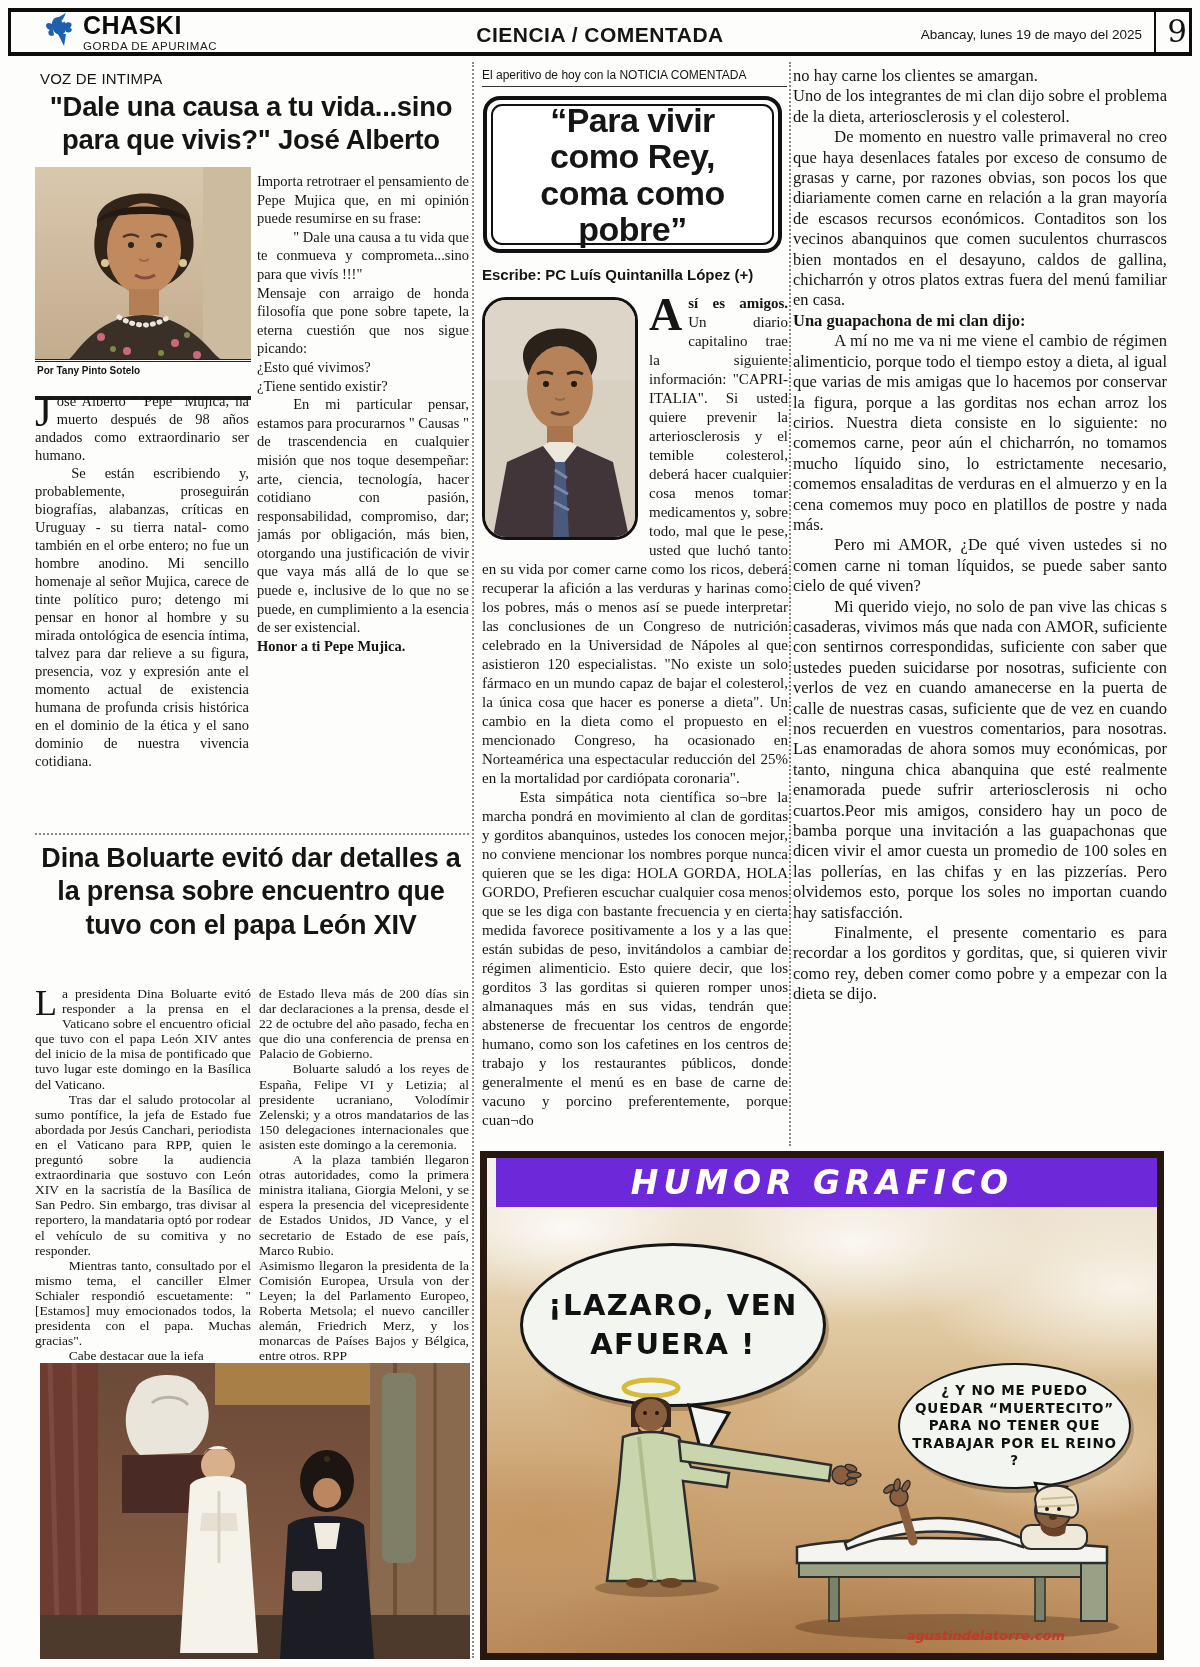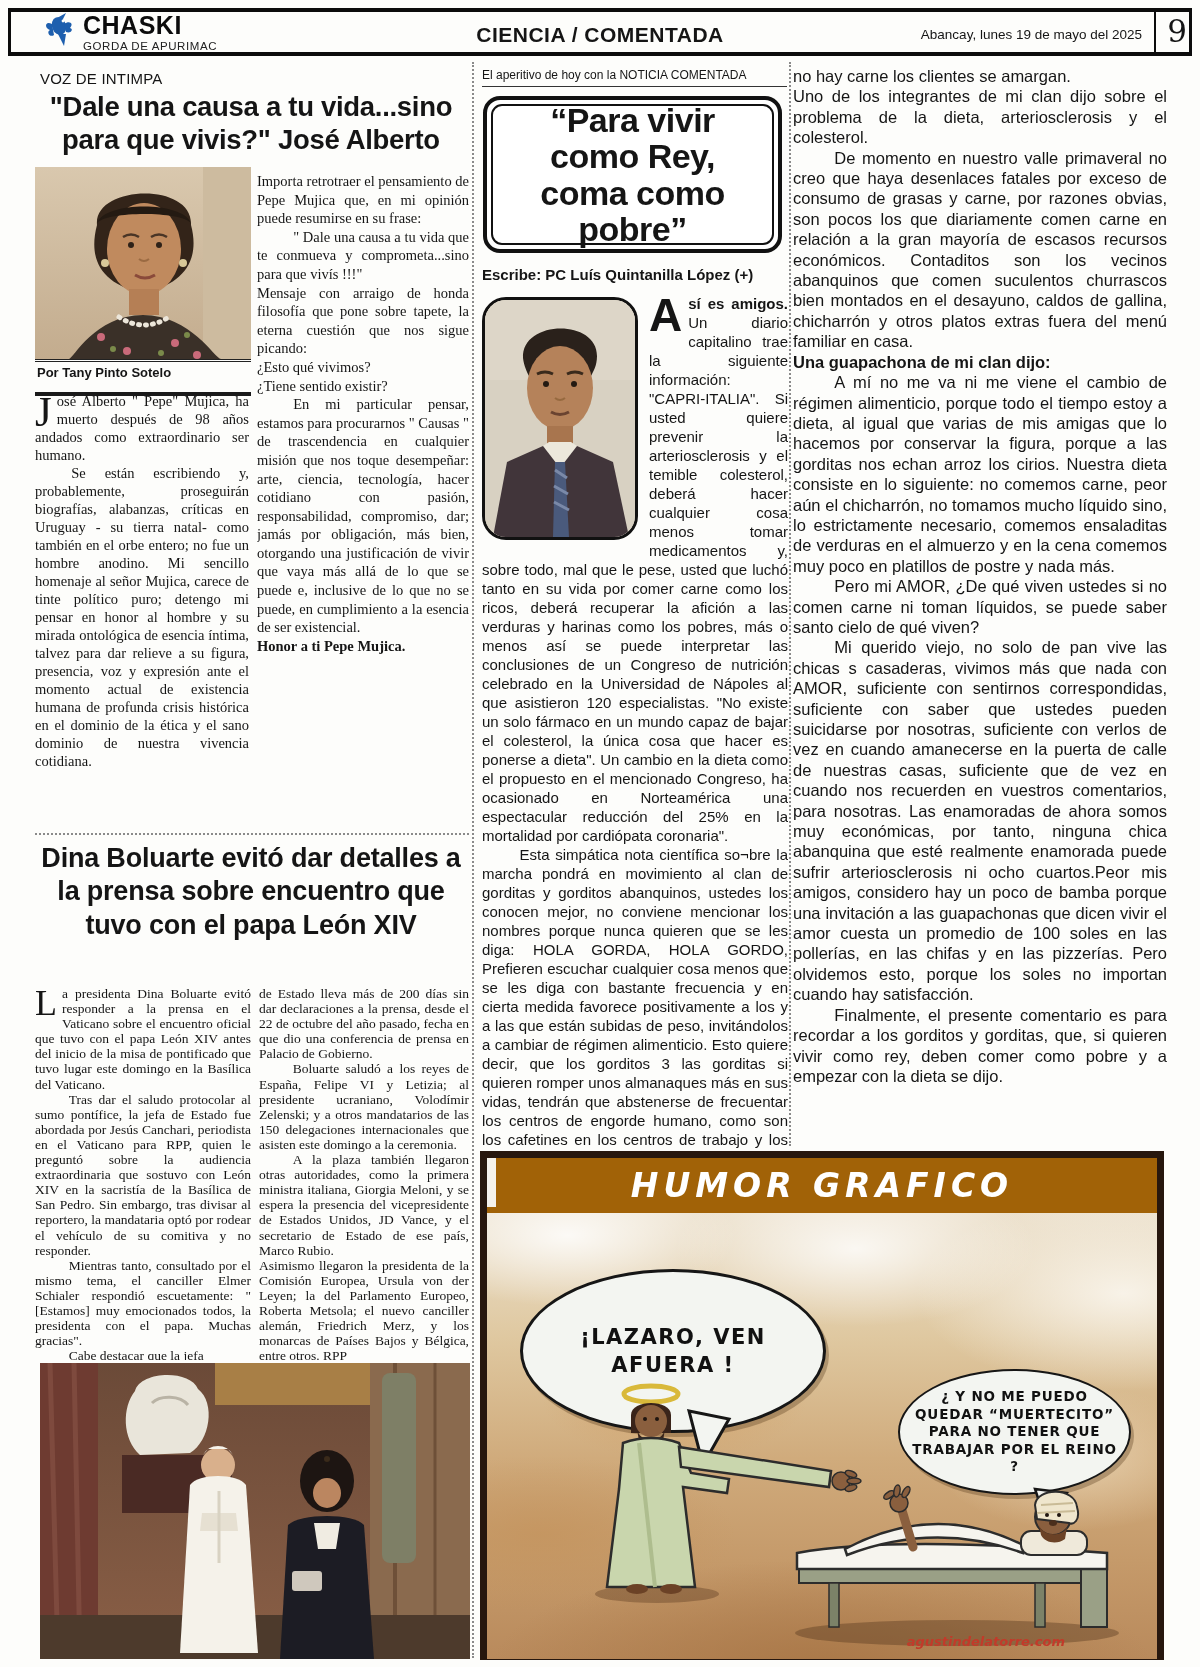--- a/index.html
+++ b/index.html
@@ -25,35 +25,35 @@
              font-family:"DejaVu Serif", serif; }
 
   
   .vrule { position:absolute; border-left:2px dotted #8a8a8a; }
   .vrule-1 { left:472px; top:62px; height:1596px; }
   .vrule-2 { left:789px; top:62px; height:1084px; }
   .hrule-dot { position:absolute; left:35px; width:434px; top:833px; border-top:2px dotted #8a8a8a; }
 
   
   .serifcopy { font-family:"Liberation Serif", serif; text-align:justify; hyphens:auto; overflow:hidden; }
-  .sanscopy  { font-family:Liberation Sans, sans-serif; text-align:justify; hyphens:auto; overflow:hidden; }
+  .sanscopy  { font-family:Liberation Serif, serif; text-align:justify; hyphens:auto; overflow:hidden; }
   .serifcopy p, .sanscopy p { margin:0; }
   p.ind { text-indent:2.5em; }
   p.b { font-weight:bold; }
   .dropcap { float:left; font-family:"Liberation Serif", serif; font-weight:normal;
              font-size:43px; line-height:33px; padding:3px 5px 0 0; }
   .dropcap-sans { float:left; font-weight:bold; font-size:46px; line-height:38px; padding:2px 6px 0 0; }
 
   
   .voz-kicker { position:absolute; left:40px; top:70px; font-size:15px; letter-spacing:.2px; }
   .voz-headline { position:absolute; left:32px; top:90px; width:438px; text-align:center;
                   font-weight:bold; font-size:27.5px; line-height:1.2; letter-spacing:-0.3px; }
   .voz-photo { position:absolute; left:35px; top:167px; width:216px; height:192px; overflow:hidden; }
-  .voz-caption { position:absolute; left:35px; top:359px; width:216px; font-size:13px; font-weight:600;
-                 padding:3px 2px 12px 2px; border-top:3px double #222; border-bottom:4px solid #1a1a1a; }
+  .voz-caption { position:absolute; left:35px; top:359px; width:216px; font-size:10px; font-weight:600;
+                 padding:3px 2px 20px 2px; border-top:3px double #222; border-bottom:4px solid #1a1a1a; }
   .voz-col1 { position:absolute; left:35px;  top:392px; width:214px; height:400px;
               font-size:14.5px; line-height:18px; }
   .voz-col2 { position:absolute; left:257px; top:172px; width:212px; height:622px;
               font-size:14.5px; line-height:18.6px; }
 
   
   .dina-headline { position:absolute; left:32px; top:842px; width:438px; text-align:center;
                    font-weight:bold; font-size:27px; line-height:1.24; letter-spacing:-0.2px; }
   .dina-col1 { position:absolute; left:35px;  top:986px; width:216px; height:374px;
                font-size:13.5px; line-height:15.1px; }
@@ -77,40 +77,40 @@
   .mid-body .lead-bold { font-weight:bold; }
   .mid-body .para2 { text-indent:2.5em; }
 
   
   .comment { position:absolute; left:793px; top:66px; width:374px; height:1080px;
              font-size:16.5px; line-height:20.4px; }
 
   
   .humor { position:absolute; left:480px; top:1151px; width:684px; height:509px;
            border:7px solid #271householder70e; border:7px solid #27170e; background:#caa46f; }
-  .humor-title { position:relative; height:55px; background:#a16207; color:#fff; display:flex;
+  .humor-title { position:relative; height:49px; background:#6d28d9; color:#fff; display:flex;
                  align-items:center; justify-content:center; font-family:"DejaVu Sans", sans-serif;
                  font-style:italic; font-weight:bold; font-size:33px; letter-spacing:5px; }
   .humor-notch { position:absolute; left:0; top:0; width:9px; height:49px; background:#f5f2ec; }
   .scene { position:relative; width:670px; height:446px; overflow:hidden;
     background:
       radial-gradient(ellipse 260px 110px at 12% 5%,  rgba(255,255,255,.85), rgba(255,255,255,0) 65%),
       radial-gradient(ellipse 300px 130px at 55% 8%,  rgba(255,255,255,.8),  rgba(255,255,255,0) 60%),
       radial-gradient(ellipse 320px 150px at 95% 18%, rgba(250,246,238,.9),  rgba(250,246,238,0) 65%),
       radial-gradient(ellipse 240px 120px at 88% 55%, rgba(232,210,176,.85), rgba(232,210,176,0) 60%),
       radial-gradient(ellipse 220px 100px at 28% 42%, rgba(210,163,108,.8),  rgba(210,163,108,0) 60%),
       radial-gradient(ellipse 300px 120px at 8% 72%,  rgba(196,148,94,.8),   rgba(196,148,94,0) 65%),
       radial-gradient(ellipse 460px 150px at 50% 102%,rgba(168,118,70,.9),   rgba(168,118,70,0) 72%),
       linear-gradient(180deg,#ece1cd 0%, #dfc8a0 28%, #d0ab7c 55%, #c59a6a 78%, #b98a5c 100%);
   }
   .bubble { position:absolute; background:#f3f5f1; border:3px solid #161616; border-radius:50%;
             display:flex; align-items:center; justify-content:center; text-align:center;
             font-family:"DejaVu Sans", sans-serif; font-weight:bold; color:#111;
             box-shadow:3px 4px 0 rgba(90,60,30,.35); }
-  .bubble-1 { left:33px;  top:56px;  width:306px; height:164px; font-size:21px; letter-spacing:1.5px;
+  .bubble-1 { left:33px;  top:36px;  width:306px; height:164px; font-size:29px; letter-spacing:1.5px;
               line-height:1.35; padding:0 22px; }
   .bubble-2 { left:411px; top:156px; width:233px; height:126px; font-size:13.5px; letter-spacing:.8px;
               line-height:1.3; padding:0 12px; border-width:2.5px; }
   .tail { position:absolute; }
   .signature { position:absolute; right:92px; bottom:10px; font-size:13px; font-style:italic;
                font-weight:bold; color:#c23a2a; font-family:"DejaVu Sans", sans-serif; }
   .fig-abs { position:absolute; }
 </style>
 </head>
 <body>

